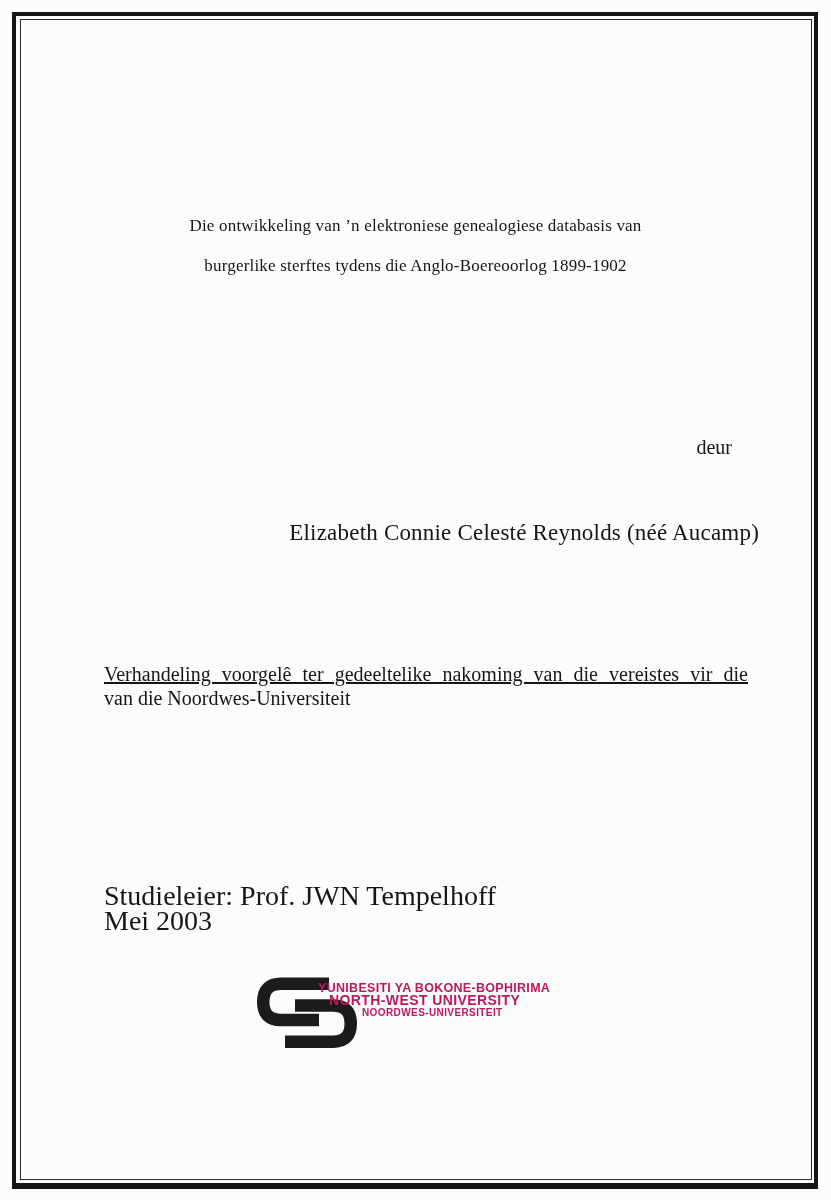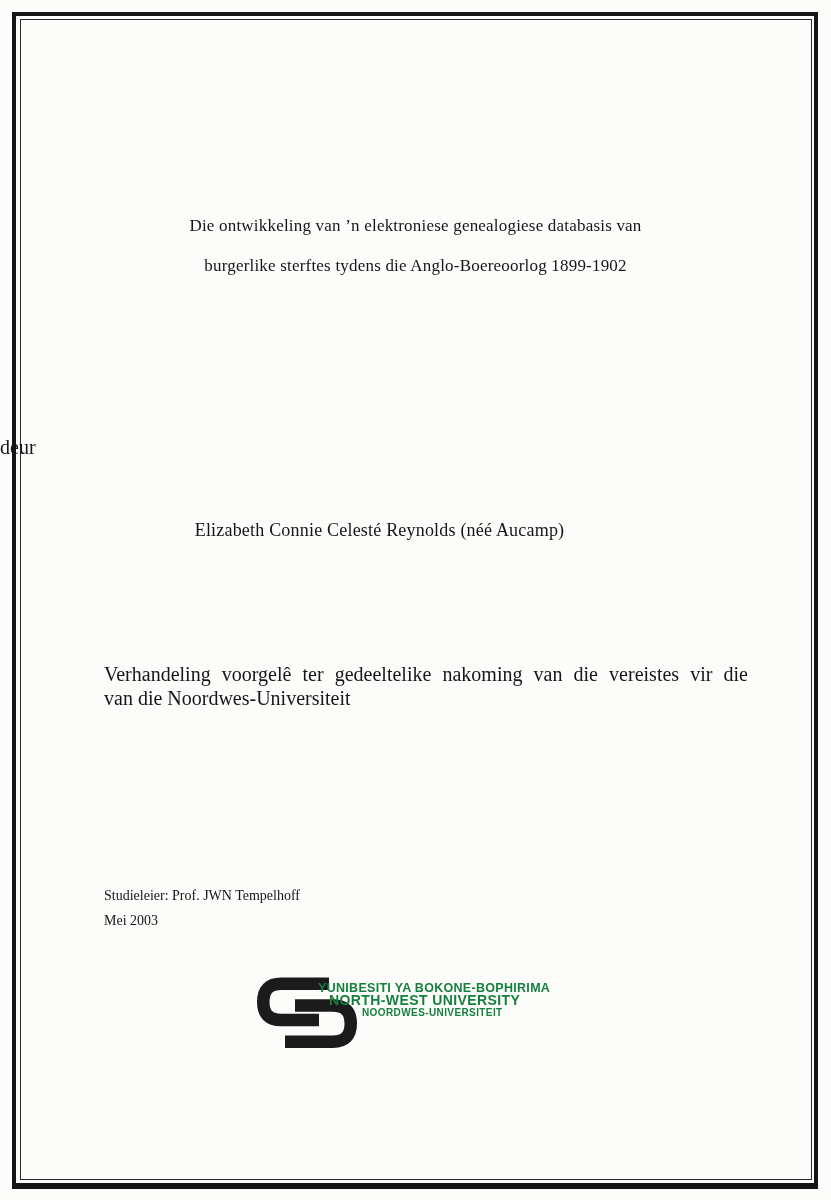--- a/index.html
+++ b/index.html
@@ -20,46 +20,47 @@
     border: 1px solid #2a2a2a;
   }
   .title-block {
     position: absolute; top: 206px; left: 60px; width: 711px;
     text-align: center;
     font-size: 17px; line-height: 40px;
     letter-spacing: 0.2px;
   }
   .byline {
     position: absolute; top: 436px; left: 0; width: 732px;
-    text-align: left; font-size: 20px;
+    text-align: right; font-size: 20px;
   }
   .author {
     position: absolute; top: 520px; left: 0; width: 759px;
-    text-align: center; font-size: 18px; letter-spacing: 0.2px;
+    text-align: right; font-size: 23px; letter-spacing: 0.2px;
   }
   .statement {
     position: absolute; top: 662px; left: 104px; width: 644px;
     font-size: 20px; line-height: 24.3px;
   }
   .statement .line-justify {
     text-align: justify;
     text-align-last: justify;
+    text-decoration: underline;
   }
   .supervisor-block {
     position: absolute; top: 884px; left: 104px; width: 500px;
-    font-size: 14px; line-height: 24.5px;
+    font-size: 28px; line-height: 24.5px;
   }
   .logo {
     position: absolute; top: 977px; left: 257px; width: 330px; height: 72px;
   }
   .logo-mark { position: absolute; left: 0; top: 0; }
   .logo-text {
     position: absolute; left: 61px; top: 5px;
     font-family: "Liberation Sans", sans-serif;
-    font-weight: 700; color: #15803d;
+    font-weight: 700; color: #be185d;
     white-space: nowrap;
   }
   .logo-text .lt1 { font-size: 12.5px; line-height: 12px; letter-spacing: 0.3px; }
   .logo-text .lt2 { font-size: 14px;   line-height: 12px; letter-spacing: 0.4px; padding-left: 11px; }
   .logo-text .lt3 { font-size: 10px;   line-height: 13px; margin-left: 44px; letter-spacing: 0.4px; }
   .ital { font-style: italic; }
 </style>
 </head>
 <body>
 

